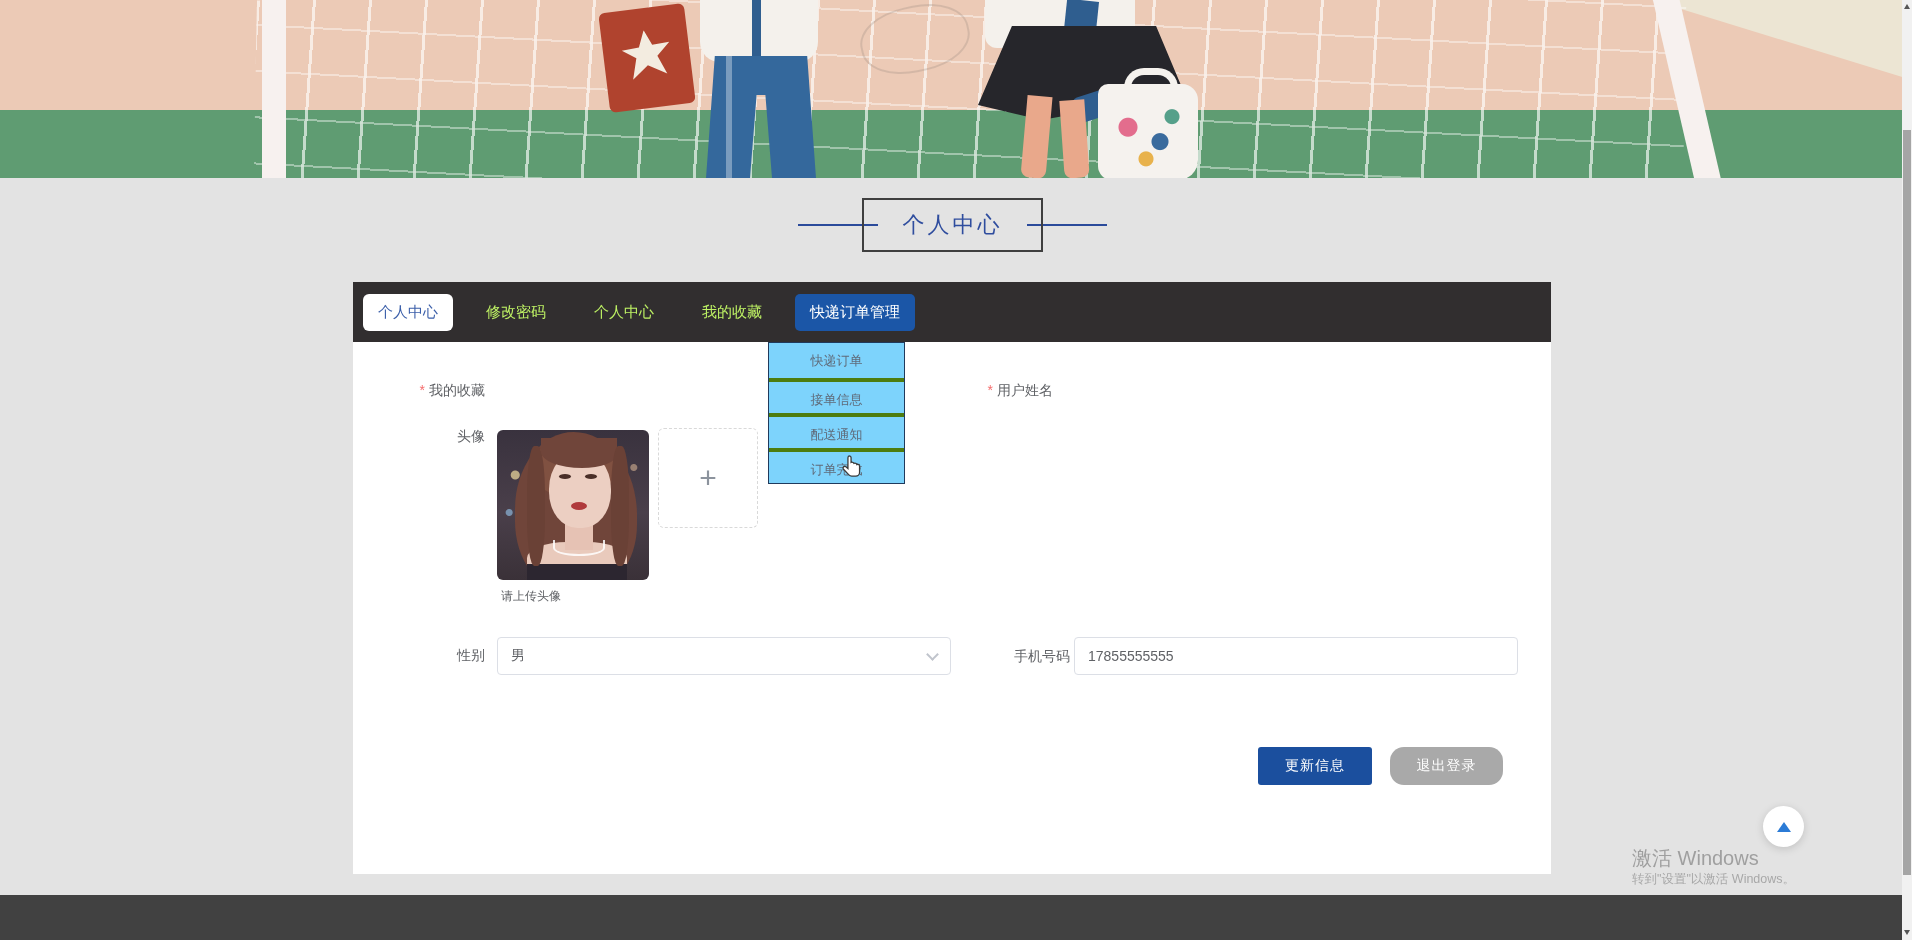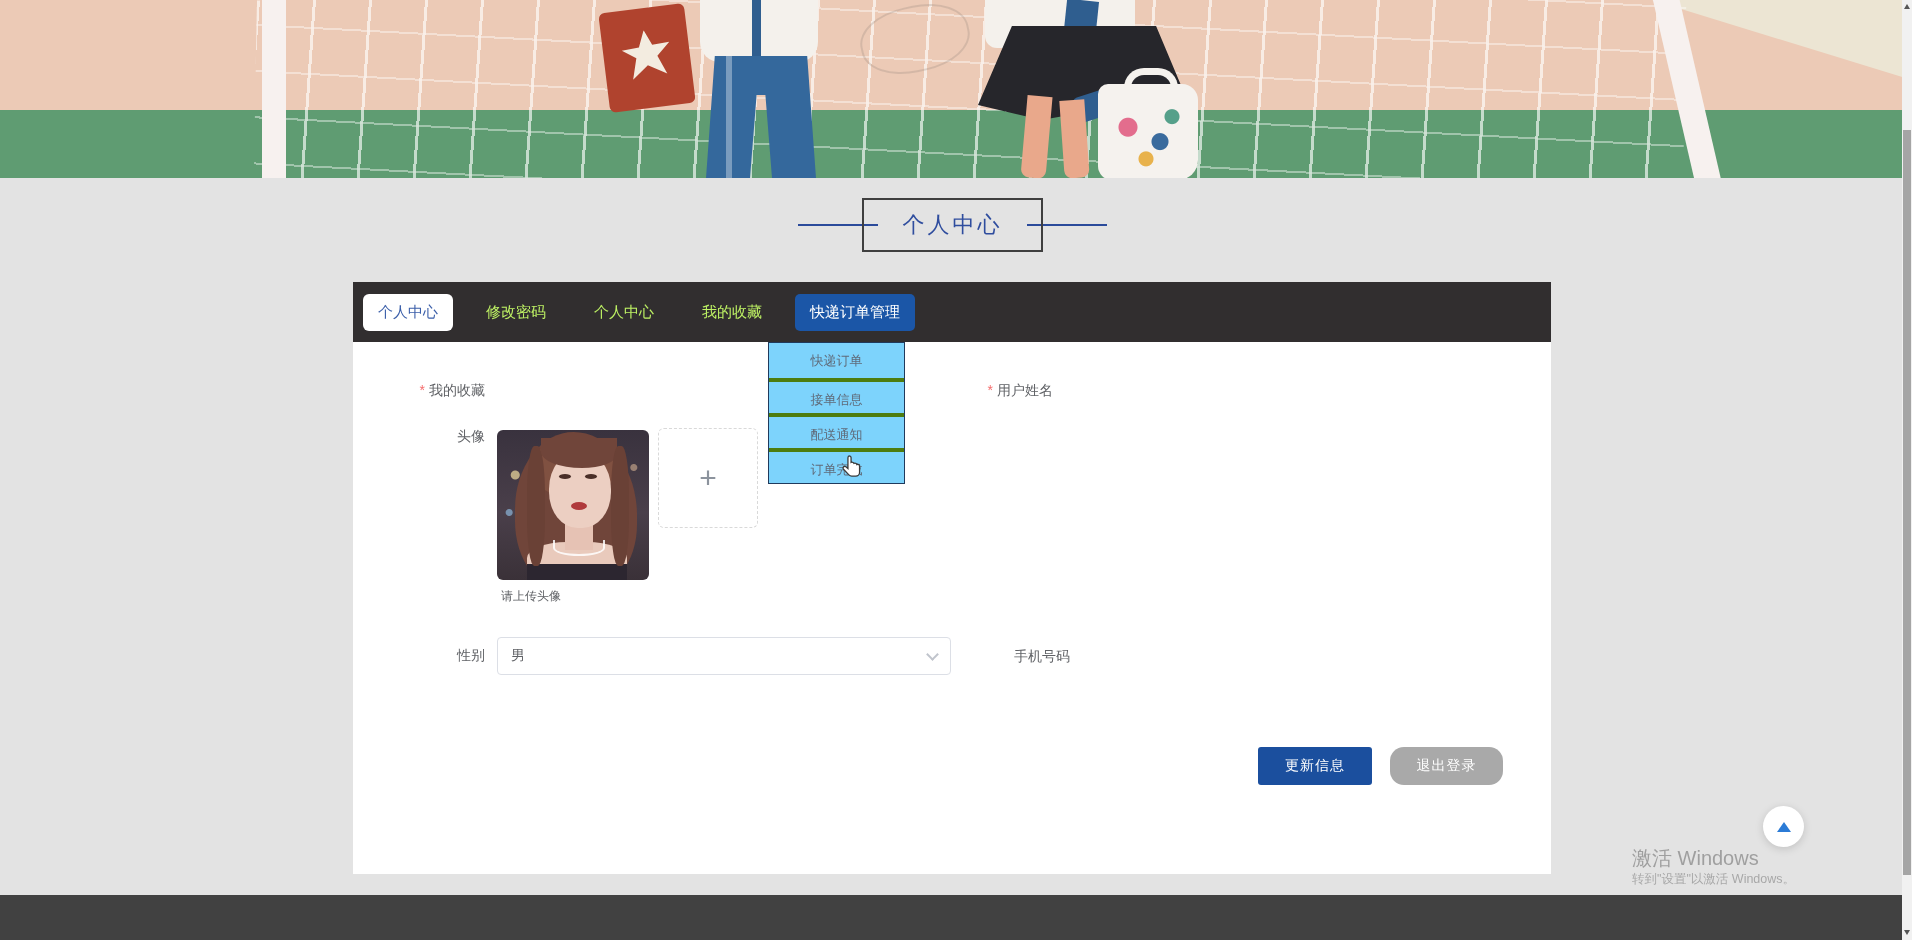--- a/index.html
+++ b/index.html
@@ -224,20 +224,21 @@
       </div>
       <div class="upload-hint">请上传头像</div>
 
       <div class="f-label lbl-gender">性别</div>
       <div class="f-input sel-gender">
         <span>男</span>
         <span class="chevron"></span>
       </div>
 
       <div class="f-label lbl-phone">手机号码</div>
+      <input class="f-input inp-phone" value="17855555555" style="">
 
       <button class="btn btn-update">更新信息</button>
       <button class="btn btn-logout">退出登录</button>
     </div>
   </div>
 
   <div class="backtop">
     <div class="backtop-tri"></div>
   </div>
 

